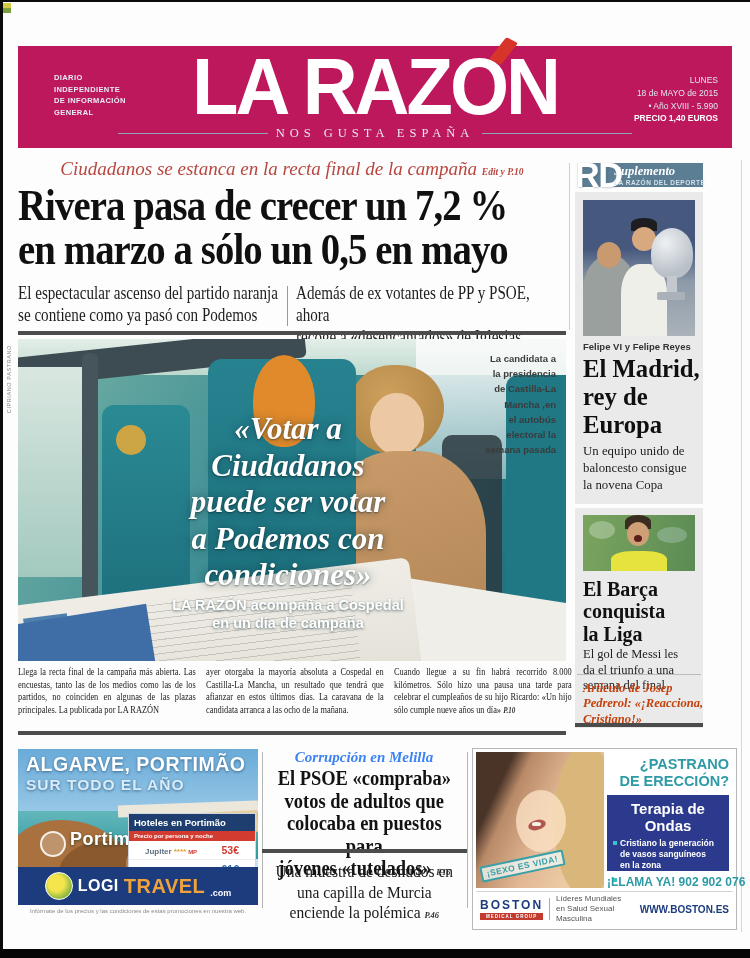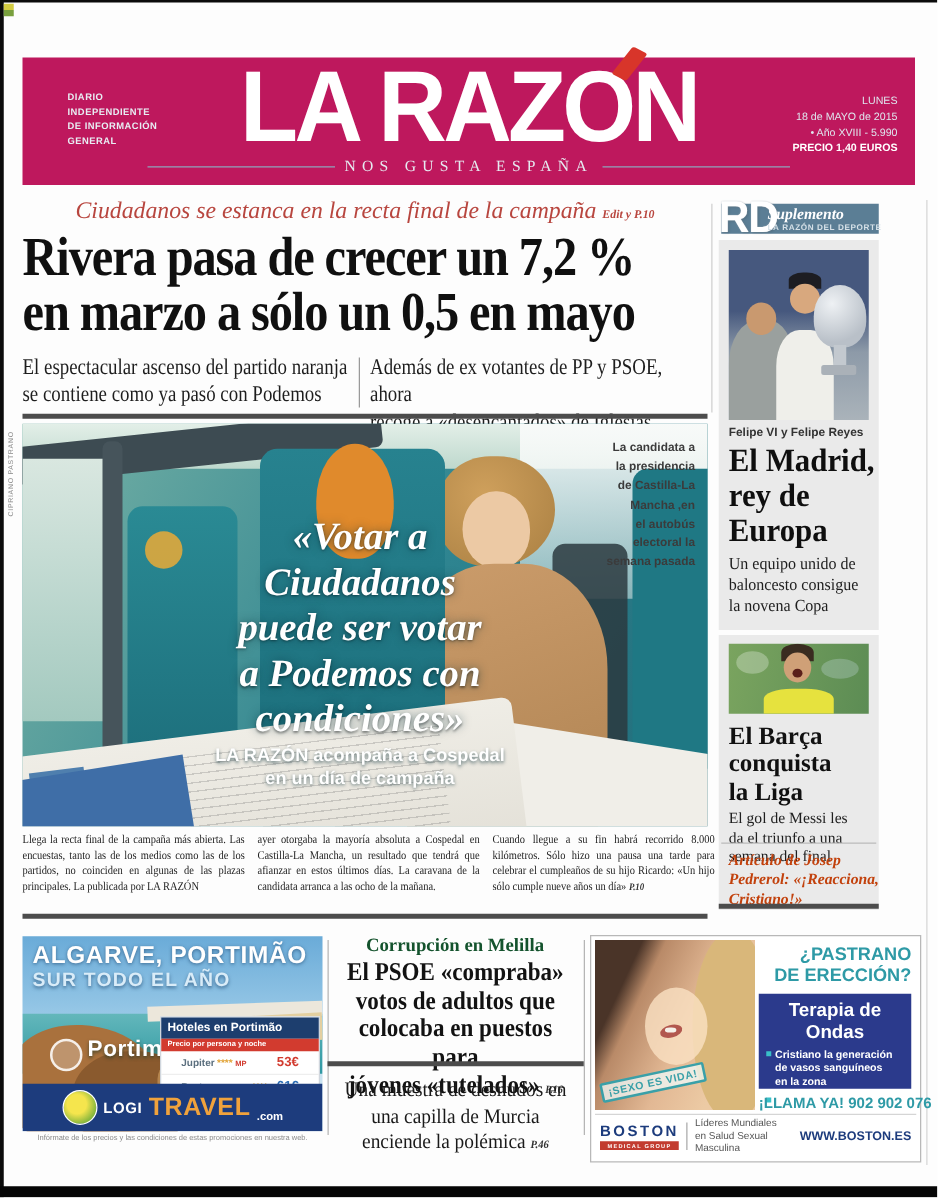--- a/index.html
+++ b/index.html
@@ -129,26 +129,26 @@
   .brand-sub{left:112px;top:99px;font-family:"Liberation Sans",sans-serif;font-weight:bold;font-size:6px;letter-spacing:1px;color:#ffffee;text-shadow:0 1px 2px rgba(40,60,40,.8);}
   .hotelbox{left:110px;top:64px;width:126px;border:1px solid #d0d6dd;background:#ffffff;font-family:"Liberation Sans",sans-serif;}
   .hb-header{background:#1d3e6e;color:#fff;font-weight:bold;font-size:9.5px;padding:3px 5px;}
   .hb-sub{background:#d23b2f;color:#fff;font-weight:bold;font-size:6px;padding:2px 5px;}
   .hb-row{display:flex;align-items:baseline;padding:3px 16px;border-bottom:1px solid #eee;font-weight:bold;font-size:8px;}
   .hb-name{color:#5b6f7e;} .hb-stars{color:#e0a030;margin:0 2px;} .hb-board{font-size:6px;}
   .hb-price{margin-left:auto;font-size:10.5px;}
   .c-red{color:#d23b2f;} .c-blue{color:#2e6eb5;}
   .navybar{left:0;bottom:0;width:240px;height:38px;background:#1d3c7d;display:flex;align-items:center;justify-content:center;gap:5px;font-family:"Liberation Sans",sans-serif;}
   .lt-circle{width:26px;height:26px;border-radius:50%;background:radial-gradient(circle at 40% 40%,#f5e54d 35%,#7db23c 75%);border:1.5px solid #ffffff;}
-  .lt-a{font-weight:bold;font-size:12px;letter-spacing:.5px;color:#ffffff;}
+  .lt-a{font-weight:bold;font-size:16px;letter-spacing:.5px;color:#ffffff;}
   .lt-b{font-weight:bold;font-size:20px;letter-spacing:.5px;color:#f0a23c;}
   .lt-c{font-weight:bold;font-size:9px;color:#ffffff;align-self:flex-end;margin-bottom:7px;}
   .tv-disclaimer{left:18px;top:908px;width:240px;text-align:center;font-family:"Liberation Sans",sans-serif;font-size:6px;color:#8a8a8a;}
 
-  .mel-kicker{left:268px;top:749px;width:192px;text-align:center;font-weight:bold;font-size:15px;color:#14532d;}
+  .mel-kicker{left:268px;top:749px;width:192px;text-align:center;font-style:italic;font-weight:bold;font-size:15px;color:#3b82f6;}
   .mel-head{left:268px;top:767px;width:214px;transform:scaleX(.9);transform-origin:0 0;text-align:center;font-weight:bold;font-size:20.5px;line-height:1.1;color:#121212;}
   .mid-rule{left:262px;top:849px;width:205px;height:4px;background:#4c4c4c;}
   .mur-head{left:268px;top:862px;width:205px;transform:scaleX(.94);transform-origin:0 0;text-align:center;font-size:16.5px;line-height:1.25;color:#1a1a1a;}
   .pref2{font-style:italic;font-weight:bold;font-size:9px;color:#333;}
 
   .boston{left:472px;top:748px;width:263px;height:180px;background:#ffffff;border:1px solid #b8b8b8;font-family:"Liberation Sans",sans-serif;}
   .bo-photo{left:3px;top:3px;width:128px;height:136px;overflow:hidden;background:linear-gradient(115deg,#4a3428 0 20%,#b98a68 30%,#e2b894 55%,#eccaa4 78%);}
   .bo-hair{right:-10px;top:-6px;width:60px;height:150px;background:#d9b77a;border-radius:50% 40% 40% 50%;}
   .bo-cheek{left:40px;top:38px;width:50px;height:62px;background:rgba(250,225,195,.8);border-radius:50%;}
   .bo-lips{left:52px;top:68px;width:18px;height:10px;background:#b2574e;border-radius:50%;transform:rotate(-15deg);}

